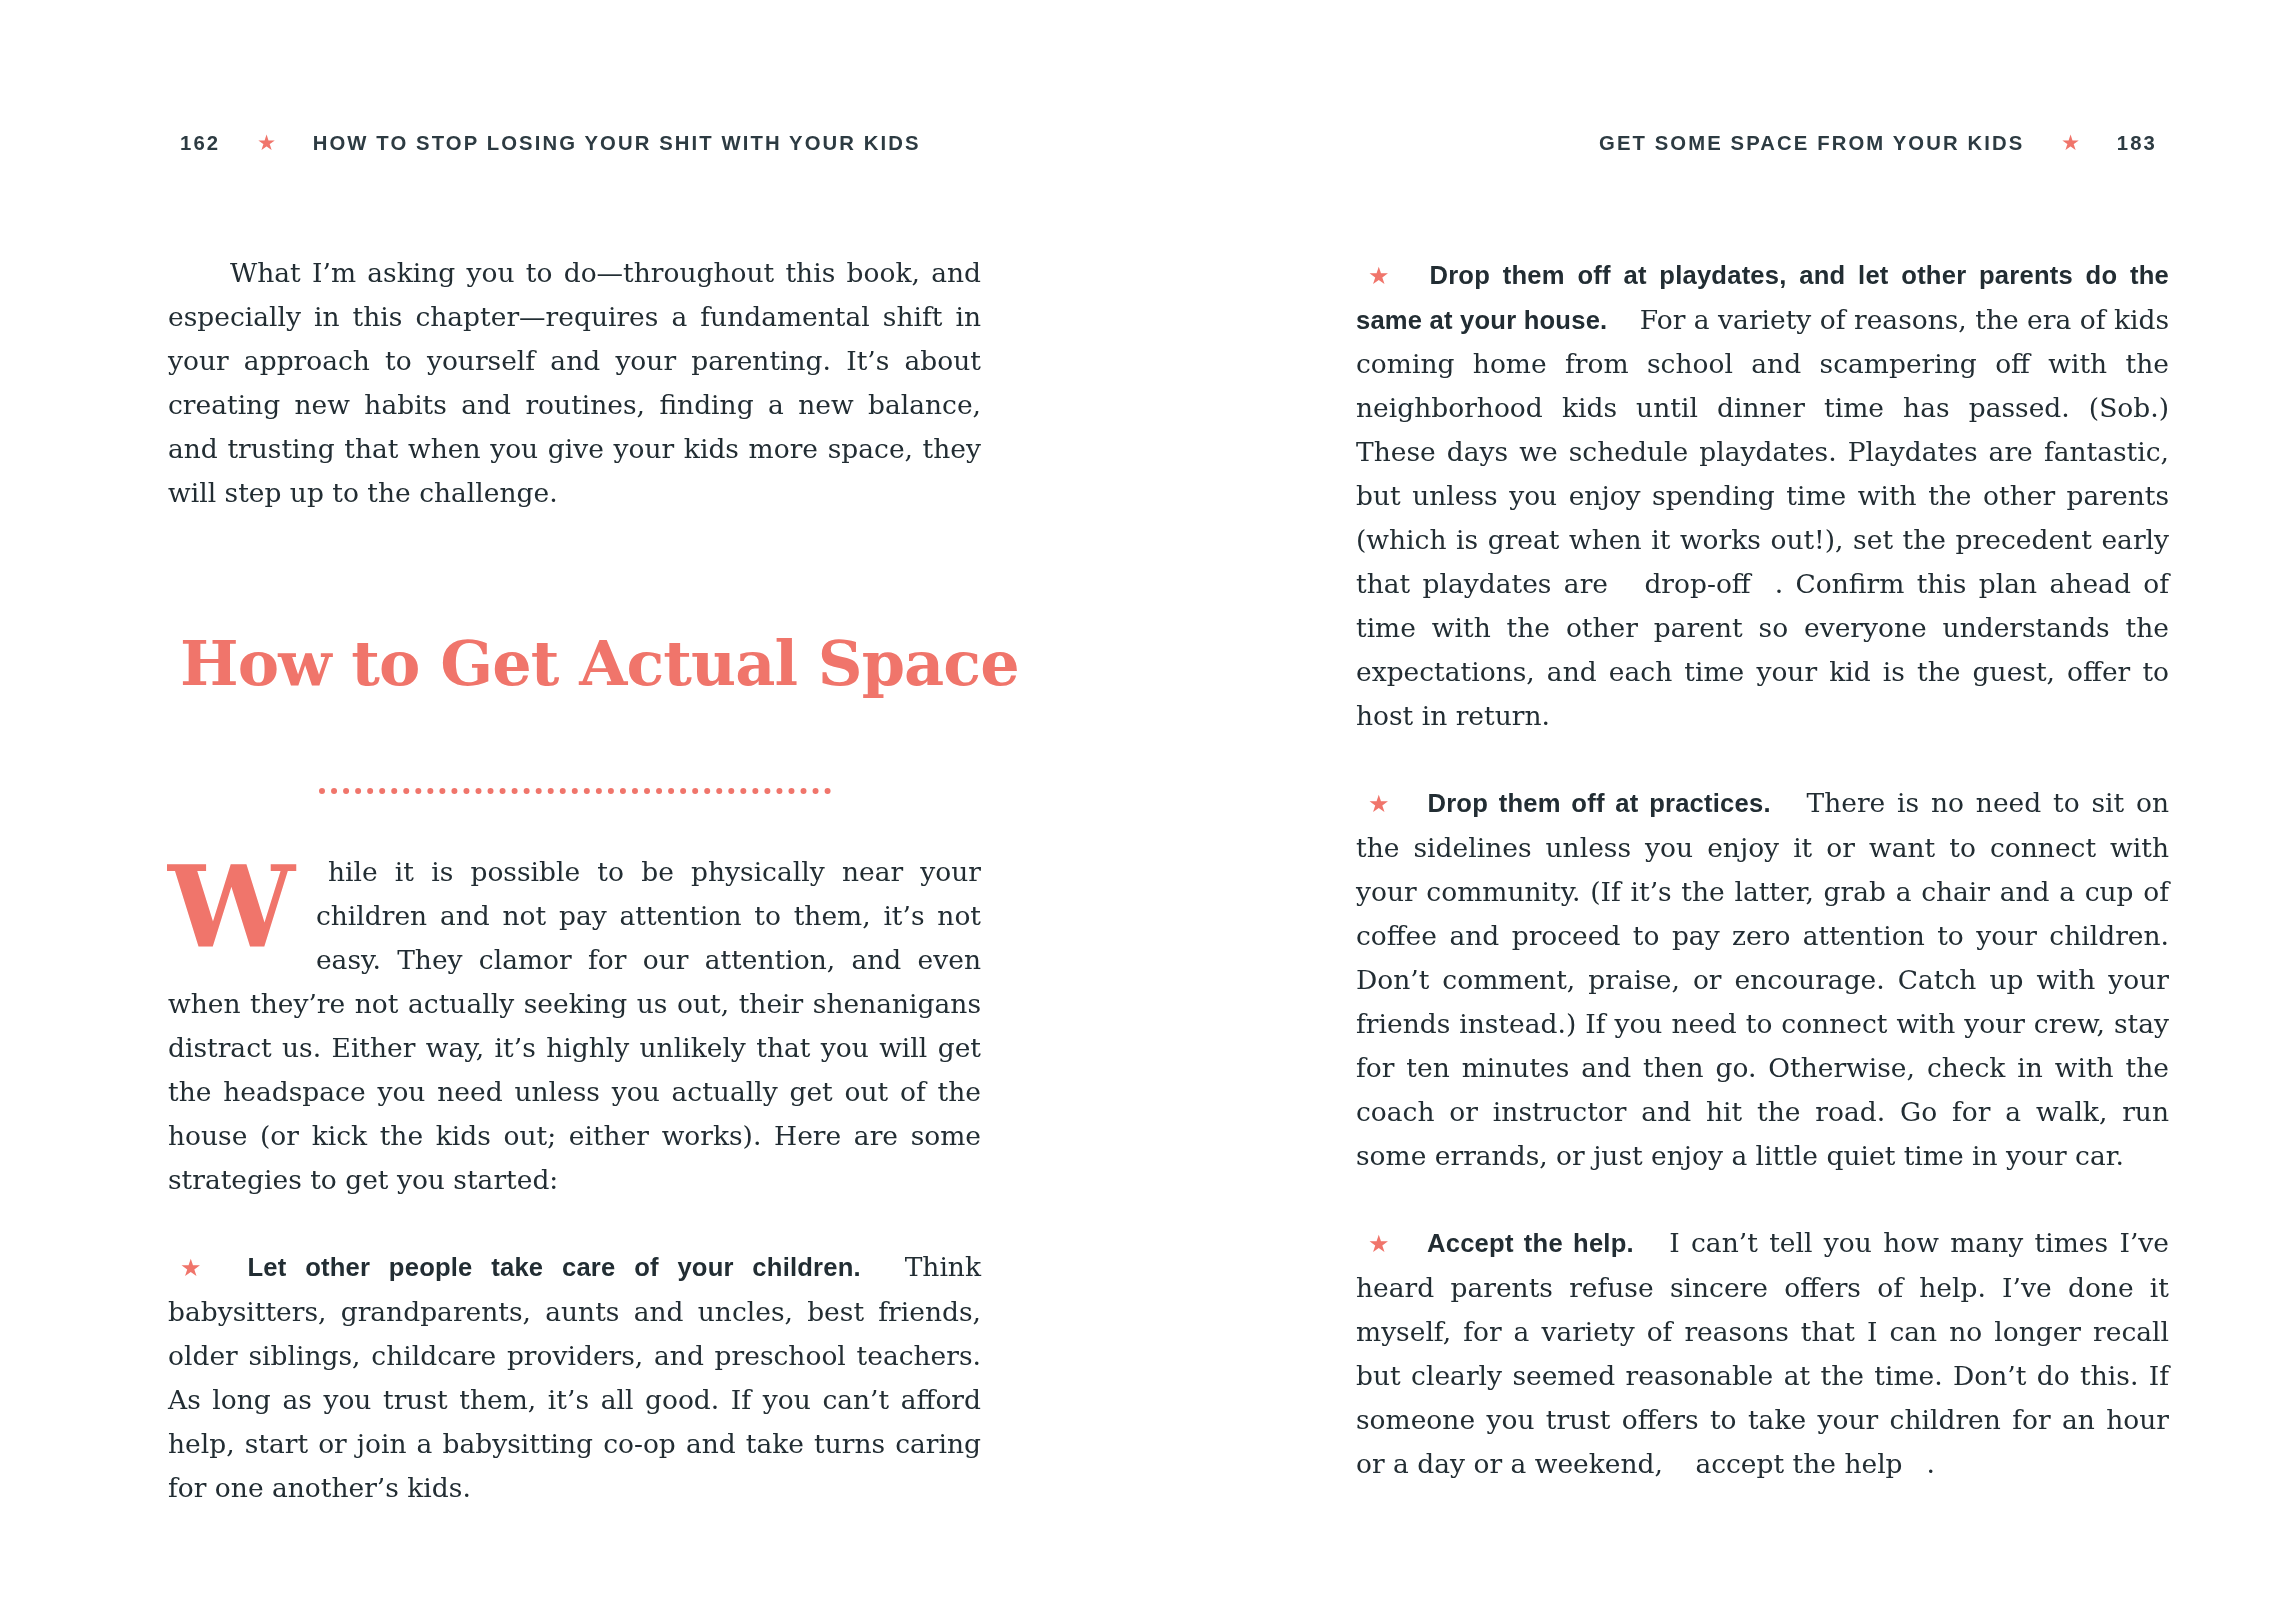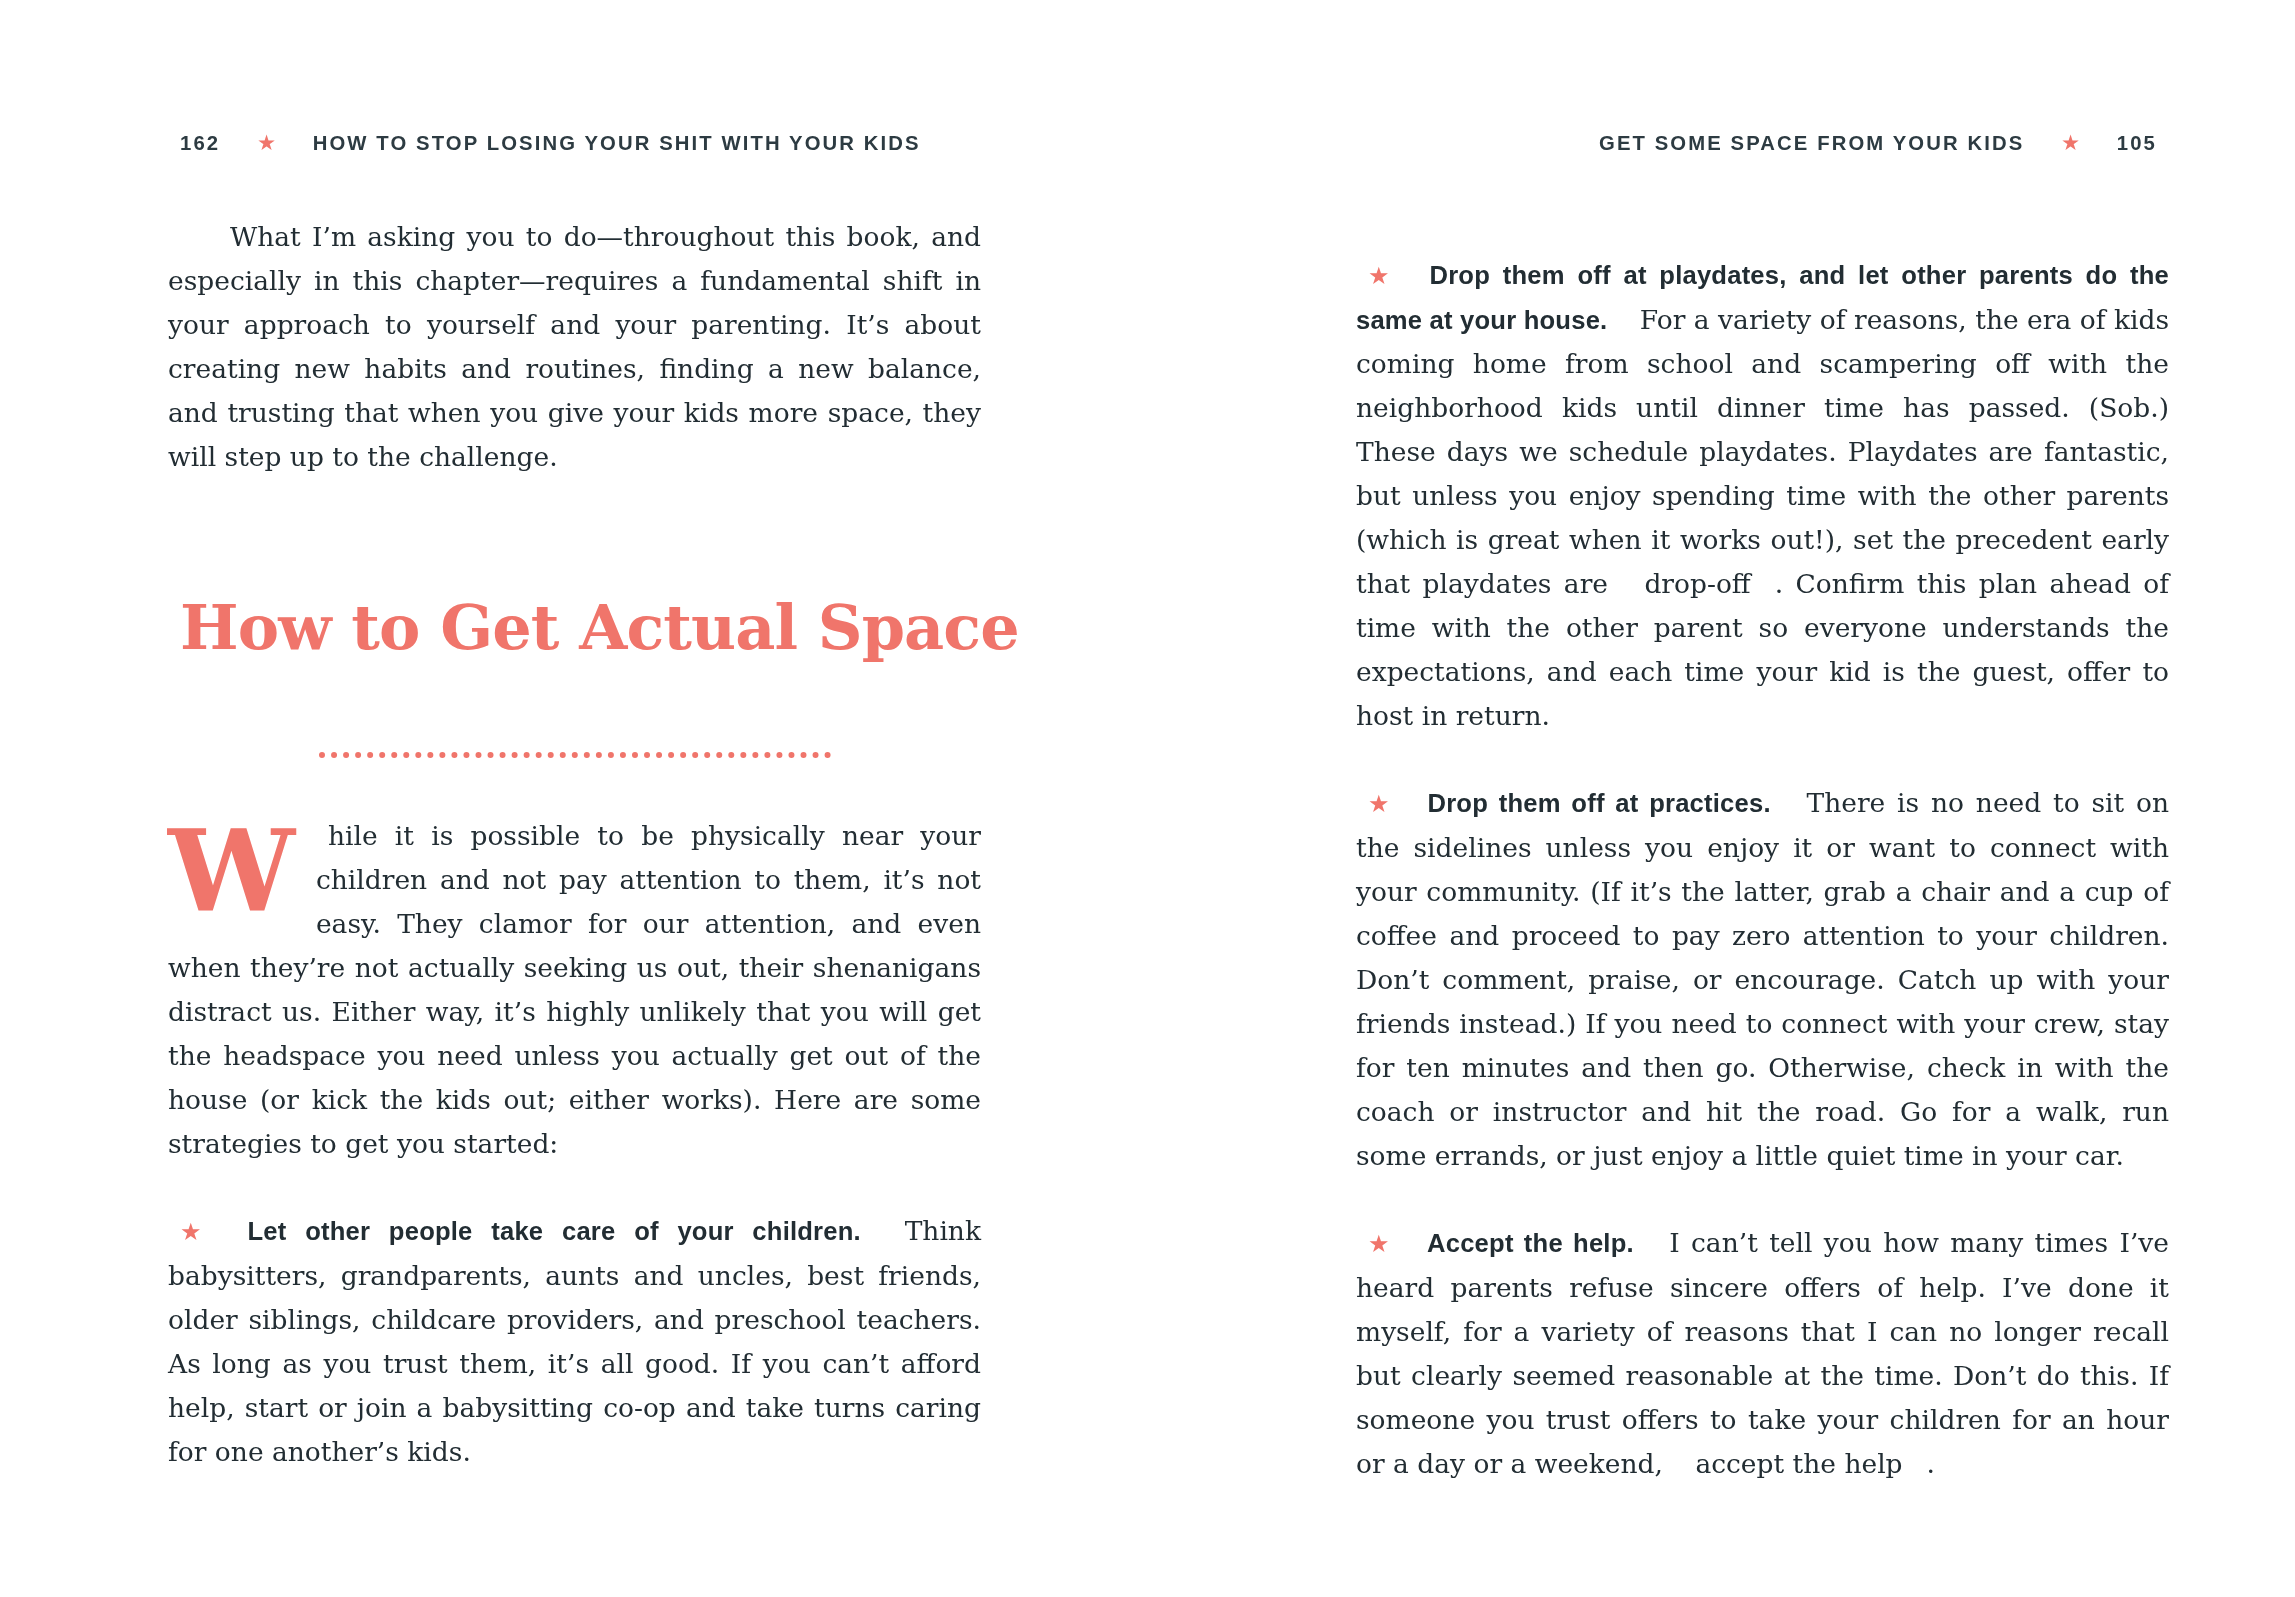--- a/index.html
+++ b/index.html
@@ -51,21 +51,21 @@
 
   
   .body-par {
     font-size: 26.5px;
     line-height: 44px;
     text-align: justify;
     hyphens: auto;
     -webkit-hyphens: auto;
   }
   .intro {
-    margin-top: 24px;
+    margin-top: 60px;
     text-indent: 62px;
   }
 
   
   .chapter-heading {
     margin-top: 76px;
     text-align: left;
     color: #f0756b;
     font-family: "DejaVu Serif", serif;
     font-weight: bold;
@@ -143,21 +143,21 @@
       <span class="star">★</span><span class="lead">Let other people take care of your children.</span><span> Think babysitters, grandparents, aunts and uncles, best friends, older siblings, childcare providers, and preschool teachers. As long as you trust them, it’s all good. If you can’t afford help, start or join a babysitting co-op and take turns caring for one another’s kids.</span><span class="italic"></span><span></span>
     </p>
 
   </div>
 
   <div class="page page-right">
 
     <div class="running-head align-right">
       <span>GET SOME SPACE FROM YOUR KIDS</span>
       <span class="header-star">★</span>
-      <span>105</span>
+      <span>183</span>
     </div>
 
     <p class="body-par bullet first">
       <span class="star">★</span><span class="lead">Drop them off at playdates, and let other parents do the same at your house.</span><span> For a variety of reasons, the era of kids coming home from school and scampering off with the neighborhood kids until dinner time has passed. (Sob.) These days we schedule playdates. Playdates are fantastic, but unless you enjoy spending time with the other parents (which is great when it works out!), set the precedent early that playdates are </span><span class="italic">drop-off</span><span>. Confirm this plan ahead of time with the other parent so everyone understands the expectations, and each time your kid is the guest, offer to host in return.</span>
     </p>
 
     <p class="body-par bullet">
       <span class="star">★</span><span class="lead">Drop them off at practices.</span><span> There is no need to sit on the sidelines unless you enjoy it or want to connect with your community. (If it’s the latter, grab a chair and a cup of coffee and proceed to pay zero attention to your children. Don’t comment, praise, or encourage. Catch up with your friends instead.) If you need to connect with your crew, stay for ten minutes and then go. Otherwise, check in with the coach or instructor and hit the road. Go for a walk, run some errands, or just enjoy a little quiet time in your car.</span><span class="italic"></span><span></span>
     </p>
 

